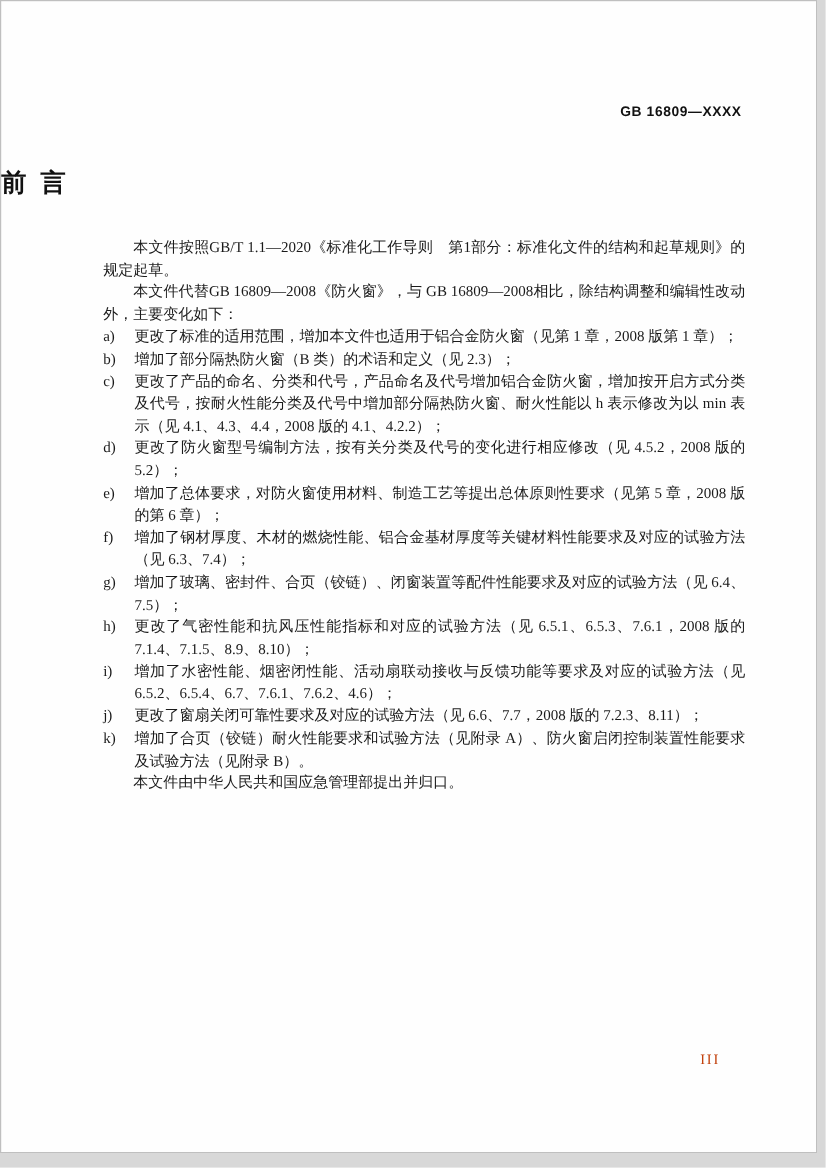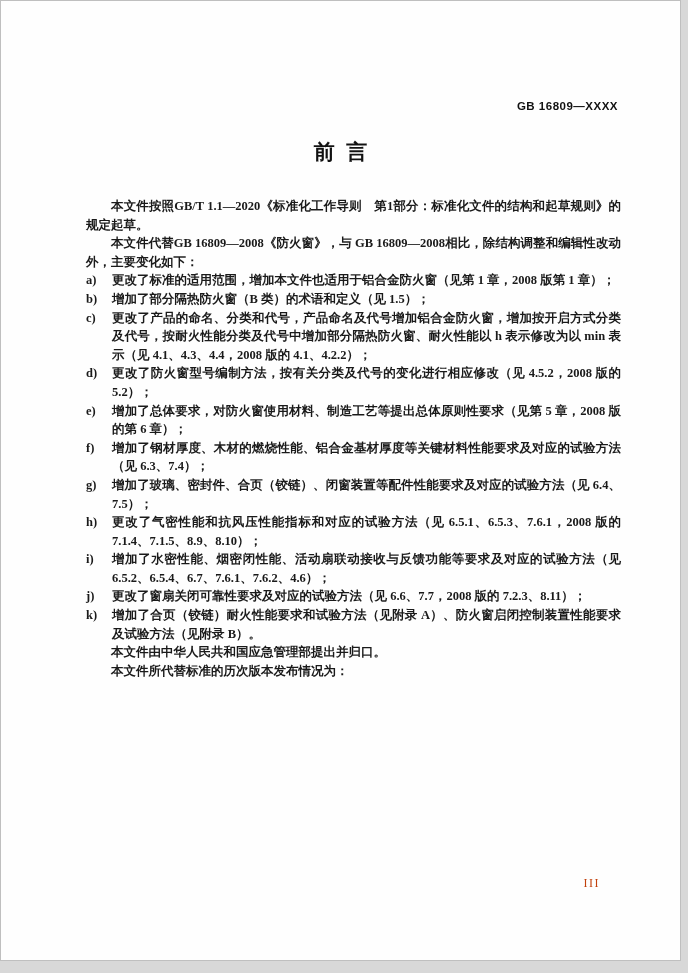--- a/index.html
+++ b/index.html
@@ -10,32 +10,31 @@
     overflow:hidden;
   }
   .page{
     position:absolute;left:0;top:0;width:681px;height:961px;
     background:#fefefe;border:1px solid #bfbfbf;box-sizing:border-box;
     color:#1a1a1a;
   }
   .header-code{
     position:absolute;top:87px;right:62px;
     font-family:"Liberation Sans","DejaVu Sans",sans-serif;
-    font-weight:bold;font-size:11.5px;letter-spacing:0.5px;color:#111;margin-top:12px;
+    font-weight:bold;font-size:11.5px;letter-spacing:0.5px;color:#111;
   }
   .doc-title{
-    position:absolute;top:137px;left:0;width:100%;text-align:center;
+    position:absolute;top:137px;left:0;width:100%;
     font-family:"Liberation Sans","DejaVu Sans",sans-serif;
     font-weight:bold;font-size:21px;white-space:pre;color:#111;
   }
   .body-text{
     position:absolute;top:196px;left:85px;width:535px;
     font-size:12.5px;line-height:18.6px;text-align:justify;
     text-justify:inter-ideograph;
-    font-weight:bold;
   }
   .body-text p{margin:0;text-indent:2em;}
   .changes{margin:0;padding:0;list-style:none;}
   .li{display:flex;}
   .li .lbl{flex:0 0 26px;width:26px;}
   .li .txt{flex:1;text-align:justify;}
   .page-num{
     position:absolute;top:875px;right:80px;
     font-size:12px;letter-spacing:1.5px;color:#c2410c;
   }
@@ -54,21 +53,21 @@
     <p>本文件按照GB/T 1.1—2020《标准化工作导则　第1部分：标准化文件的结构和起草规则》的规定起草。</p>
     <p>本文件代替GB 16809—2008《防火窗》，与 GB 16809—2008相比，除结构调整和编辑性改动外，主要变化如下：</p>
 
     <div class="changes">
       <div class="li">
         <span class="lbl">a)</span>
         <span class="txt">更改了标准的适用范围，增加本文件也适用于铝合金防火窗（见第 1 章，2008 版第 1 章）；</span>
       </div>
       <div class="li">
         <span class="lbl">b)</span>
-        <span class="txt">增加了部分隔热防火窗（B 类）的术语和定义（见 1.5）；</span>
+        <span class="txt">增加了部分隔热防火窗（B 类）的术语和定义（见 2.3）；</span>
       </div>
       <div class="li">
         <span class="lbl">c)</span>
         <span class="txt">更改了产品的命名、分类和代号，产品命名及代号增加铝合金防火窗，增加按开启方式分类及代号，按耐火性能分类及代号中增加部分隔热防火窗、耐火性能以 h 表示修改为以 min 表示（见 4.1、4.3、4.4，2008 版的 4.1、4.2.2）；</span>
       </div>
       <div class="li">
         <span class="lbl">d)</span>
         <span class="txt">更改了防火窗型号编制方法，按有关分类及代号的变化进行相应修改（见 4.5.2，2008 版的 5.2）；</span>
       </div>
       <div class="li">
@@ -95,19 +94,18 @@
         <span class="lbl">j)</span>
         <span class="txt">更改了窗扇关闭可靠性要求及对应的试验方法（见 6.6、7.7，2008 版的 7.2.3、8.11）；</span>
       </div>
       <div class="li">
         <span class="lbl">k)</span>
         <span class="txt">增加了合页（铰链）耐火性能要求和试验方法（见附录 A）、防火窗启闭控制装置性能要求及试验方法（见附录 B）。</span>
       </div>
     </div>
 
     <p>本文件由中华人民共和国应急管理部提出并归口。</p>
-    <p>本文件所代替标准的历次版本发布情况为：</p>
 
   </div>
 
   <div class="page-num">III</div>
 
 </div>
 
 </body></html>

